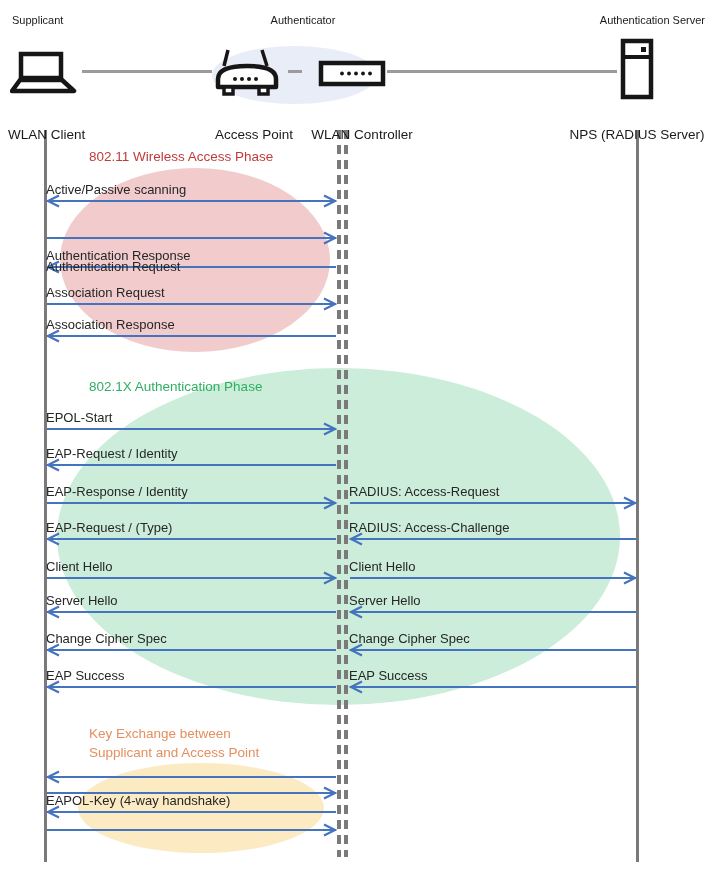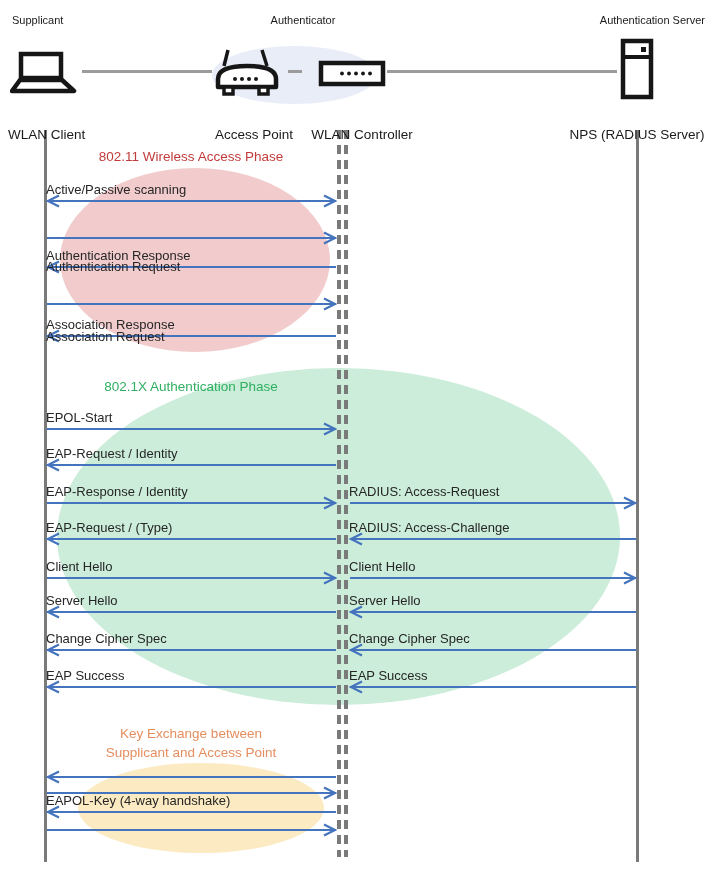--- a/index.html
+++ b/index.html
@@ -6,21 +6,21 @@
   body{font-family:"Liberation Sans",sans-serif;}
   #diagram{position:relative;width:713px;height:875px;background:#fff;overflow:hidden;color:#262626;}
   .role-label{position:absolute;font-size:11px;color:#1a1a1a;z-index:3;}
   .dev-label{position:absolute;font-size:13.5px;color:#1a1a1a;z-index:3;margin-top:21px;}
   .ellipse{position:absolute;border-radius:50%;z-index:0;}
   .lifeline{position:absolute;width:3px;background:#7a7a7a;z-index:1;}
   .lifeline-dash{position:absolute;width:4px;z-index:1;
     background:repeating-linear-gradient(to bottom,#7a7a7a 0 9px,transparent 9px 15px);}
   .connector{position:absolute;height:3px;background:#9b9b9b;z-index:1;}
   .icon{position:absolute;z-index:2;}
-  .phase-title{position:absolute;font-size:13.5px;text-align:center;white-space:pre-line;line-height:19px;z-index:2;}
+  .phase-title{position:absolute;font-size:13.5px;white-space:pre-line;line-height:19px;z-index:2;margin-left:44px;}
   .msg-label{position:absolute;font-size:13px;line-height:15px;text-align:left;color:#262626;z-index:3;}
   svg.arrow{position:absolute;overflow:visible;z-index:2;}
 </style>
 </head>
 <body>
 
 <div id="diagram">
 
   <div class="role-label" style="left:12px;top:14px;">Supplicant</div>
   <div class="role-label" style="left:233px;top:14px;width:140px;text-align:center;">Authenticator</div>
@@ -93,21 +93,21 @@
       <div class="msg-label" style="left: 46px; width: 291px; top: 219px; margin-top: 40px;">Authentication Request</div>
       <svg width="291" height="16" class="arrow" style="left: 46px; top: 230px;">
         <line x1="1" y1="8" x2="290" y2="8" stroke="#4574BE" stroke-width="2.2"></line>
         <polyline points="278,2.5 289,8 278,13.5" fill="none" stroke="#4574BE" stroke-width="2.2"></polyline>
       </svg>
       <div class="msg-label" style="left: 46px; width: 291px; top: 248px;">Authentication Response</div>
       <svg width="291" height="16" class="arrow" style="left: 46px; top: 259px;">
         <line x1="1" y1="8" x2="290" y2="8" stroke="#4574BE" stroke-width="2.2"></line>
         <polyline points="13,2.5 2,8 13,13.5" fill="none" stroke="#4574BE" stroke-width="2.2"></polyline>
       </svg>
-      <div class="msg-label" style="left: 46px; width: 291px; top: 285px; margin-top: 44px;">Association Request</div>
+      <div class="msg-label" style="left: 46px; width: 291px; top: 285px;">Association Request</div>
       <svg width="291" height="16" class="arrow" style="left: 46px; top: 296px;">
         <line x1="1" y1="8" x2="290" y2="8" stroke="#4574BE" stroke-width="2.2"></line>
         <polyline points="278,2.5 289,8 278,13.5" fill="none" stroke="#4574BE" stroke-width="2.2"></polyline>
       </svg>
       <div class="msg-label" style="left: 46px; width: 291px; top: 317px;">Association Response</div>
       <svg width="291" height="16" class="arrow" style="left: 46px; top: 328px;">
         <line x1="1" y1="8" x2="290" y2="8" stroke="#4574BE" stroke-width="2.2"></line>
         <polyline points="13,2.5 2,8 13,13.5" fill="none" stroke="#4574BE" stroke-width="2.2"></polyline>
       </svg>
       <div class="msg-label" style="left: 46px; width: 291px; top: 410px;">EPOL-Start</div>

